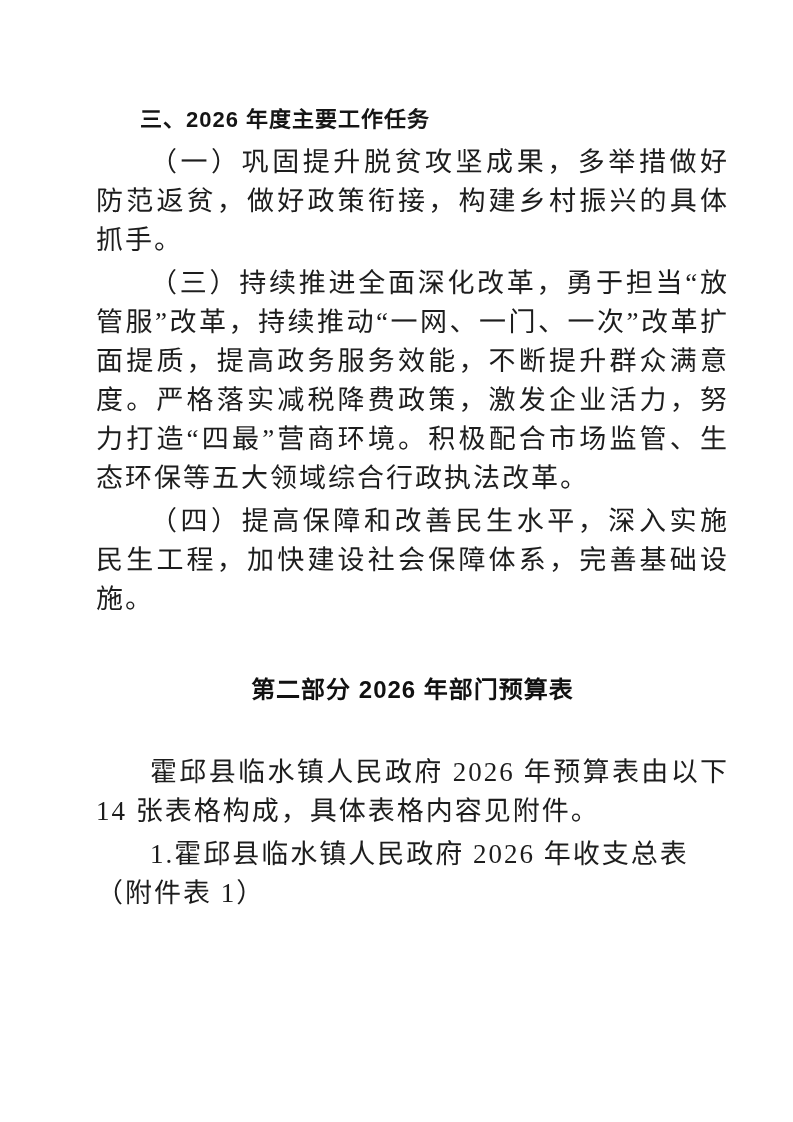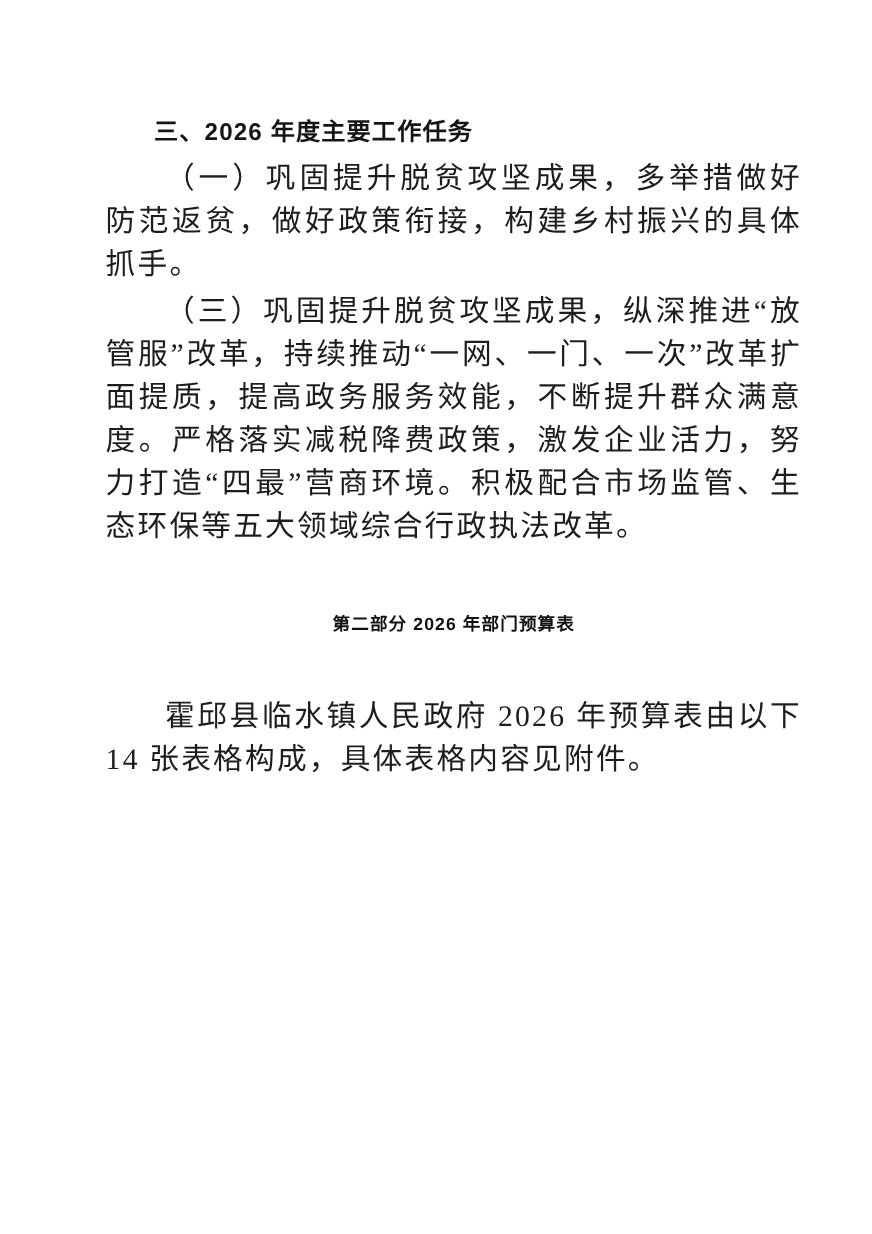--- a/index.html
+++ b/index.html
@@ -38,44 +38,46 @@
     text-indent: 2em;
     text-align: justify;
     text-justify: inter-character;
     letter-spacing: 2px;
     color: #1d1d1d;
   }
   .h-part {
     margin: 56px 0 48px 0;
     font-family: "Liberation Sans", "DejaVu Sans", sans-serif;
     font-weight: 700;
-    font-size: 16px;
+    font-size: 24px;
     line-height: 30px;
     text-align: center;
     text-indent: 0;
     letter-spacing: 1px;
     color: #111111;
   }
   .list-item {
     text-align: left;
   }
 </style>
 </head>
 <body>
 
 <div class="page">
 
   <h2 class="h-section">三、2026 年度主要工作任务</h2>
 
   <p class="body-p">（一）巩固提升脱贫攻坚成果，多举措做好防范返贫，做好政策衔接，构建乡村振兴的具体抓手。</p>
 
 
-  <p class="body-p">（三）巩固提升脱贫攻坚成果，纵深推进“放管服”改革，持续推动“一网、一门、一次”改革扩面提质，提高政务服务效能，不断提升群众满意度。严格落实减税降费政策，激发企业活力，努力打造“四最”营商环境。积极配合市场监管、生态环保等五大领域综合行政执法改革。</p>
+  <p class="body-p">（三）持续推进全面深化改革，勇于担当“放管服”改革，持续推动“一网、一门、一次”改革扩面提质，提高政务服务效能，不断提升群众满意度。严格落实减税降费政策，激发企业活力，努力打造“四最”营商环境。积极配合市场监管、生态环保等五大领域综合行政执法改革。</p>
 
+  <p class="body-p">（四）提高保障和改善民生水平，深入实施民生工程，加快建设社会保障体系，完善基础设施。</p>
 
 
   <h1 class="h-part">第二部分 2026 年部门预算表</h1>
 
   <p class="body-p">霍邱县临水镇人民政府 2026 年预算表由以下 14 张表格构成，具体表格内容见附件。</p>
 
+  <p class="body-p list-item">1.霍邱县临水镇人民政府 2026 年收支总表（附件表 1）</p>
 
 
 </div>
 
 </body></html>

